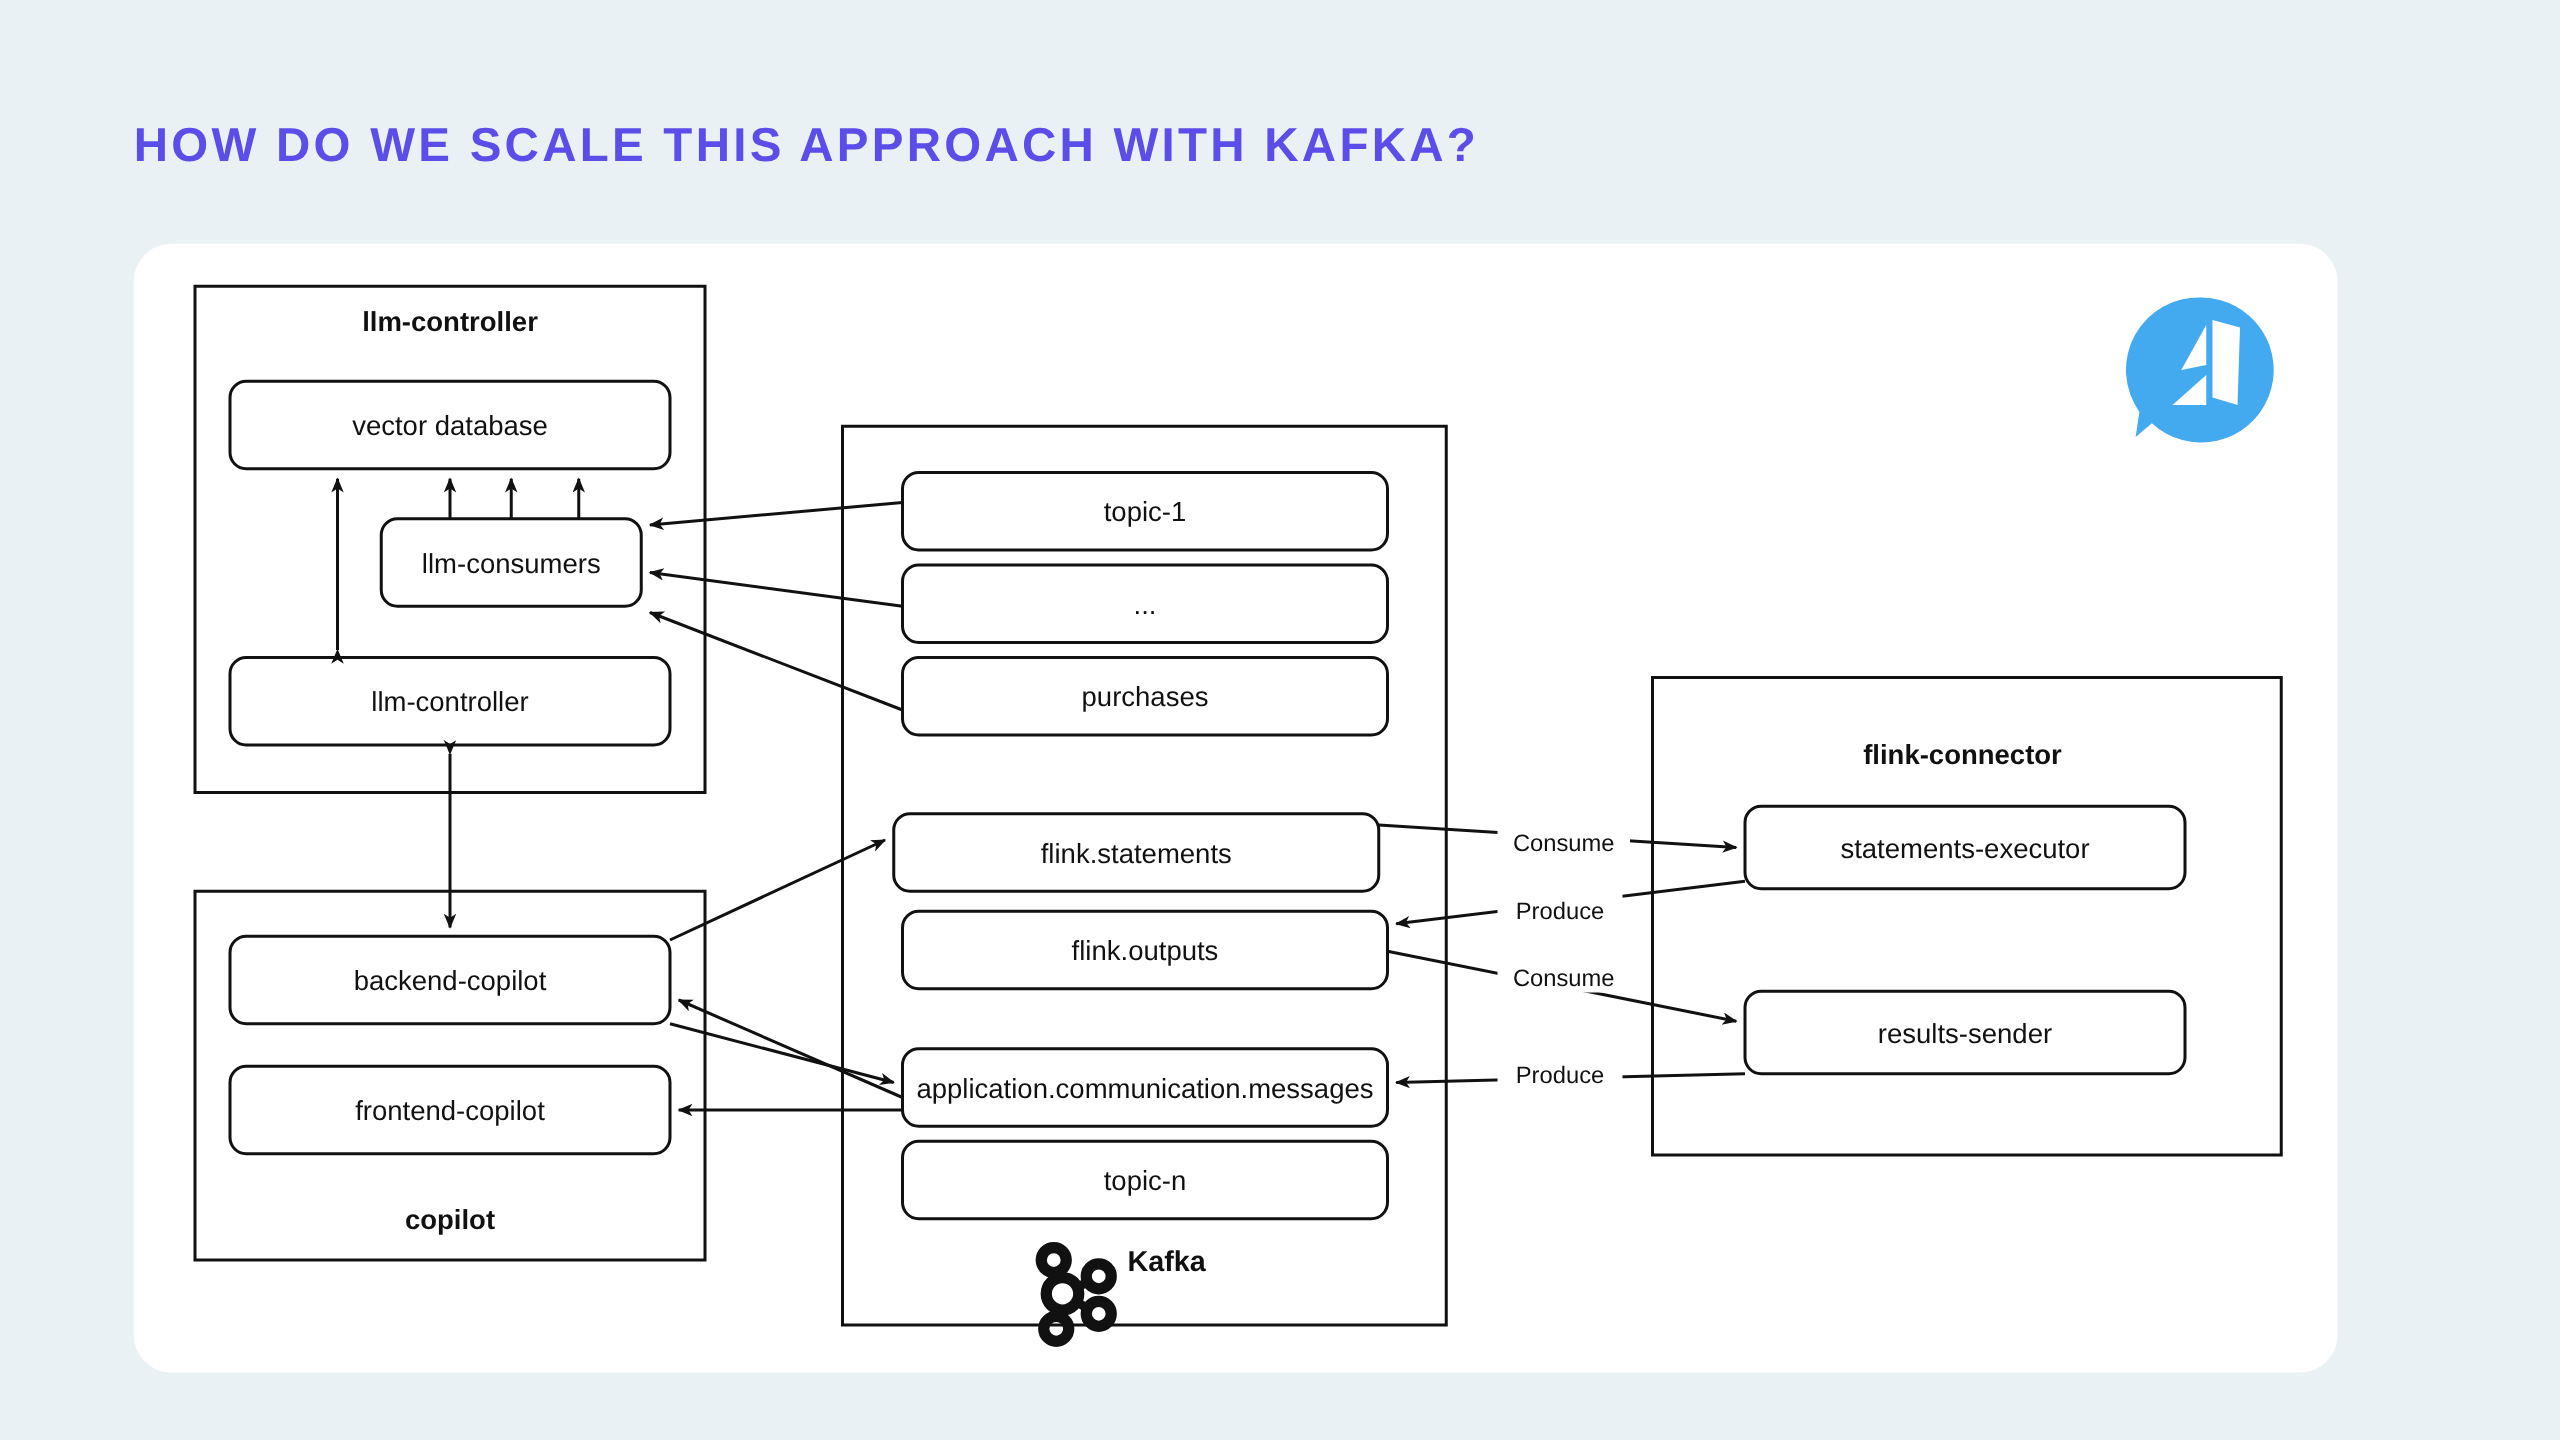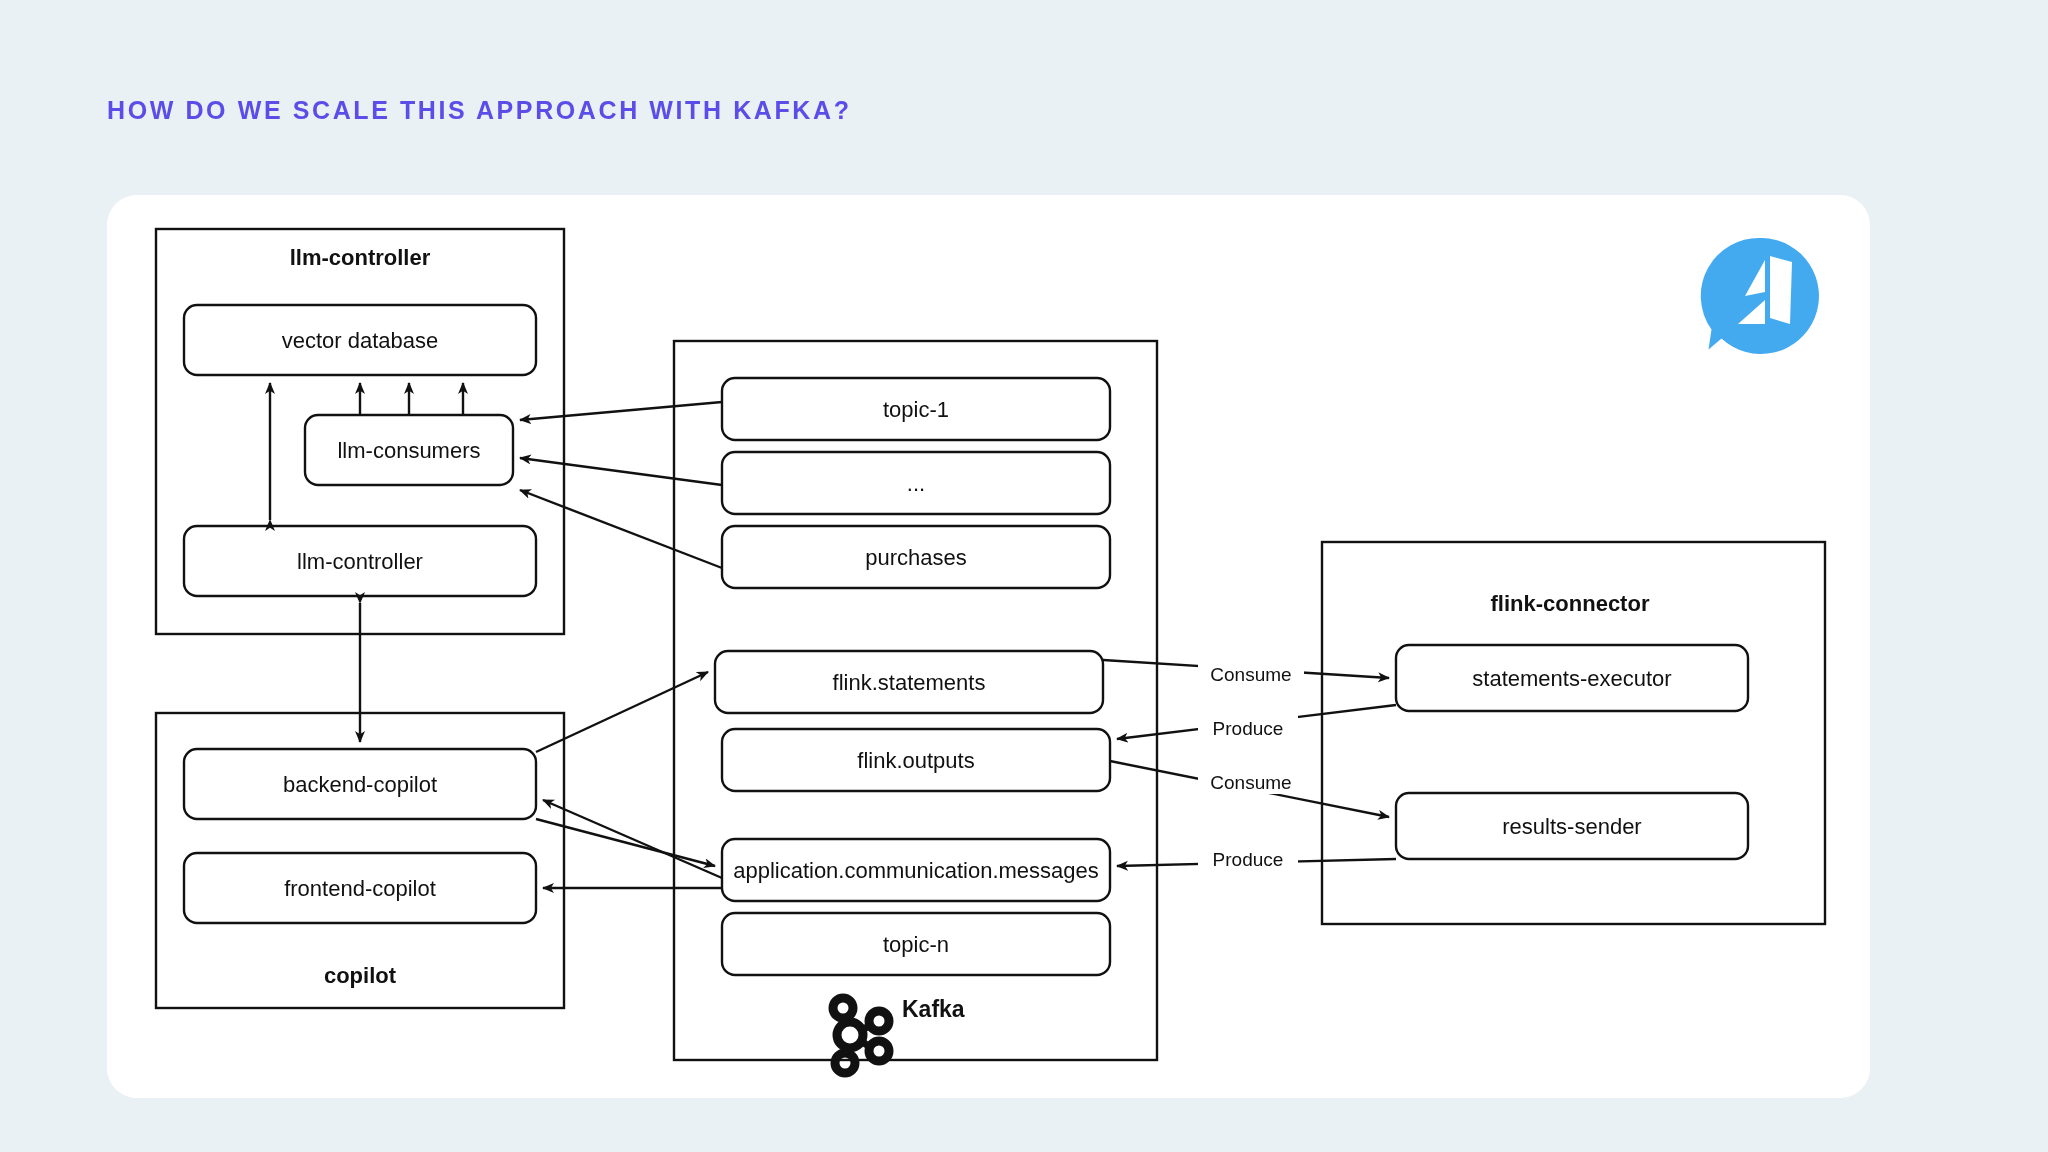--- a/index.html
+++ b/index.html
@@ -7,21 +7,21 @@
     width: 2048px; height: 1152px;
     background: #eaf1f5;
     font-family: "Liberation Sans", sans-serif;
     overflow: hidden;
   }
   #root { position: relative; width: 2048px; height: 1152px; }
 
   #page-title {
     position: absolute;
     left: 107px; top: 96px;
-    font-size: 25px;
+    font-size: 38px;
     font-weight: bold;
     letter-spacing: 2.6px;
     color: #5b4ee8;
     text-transform: uppercase;
     white-space: nowrap;
   }
 
   #card {
     position: absolute;
     left: 107px; top: 195px;

